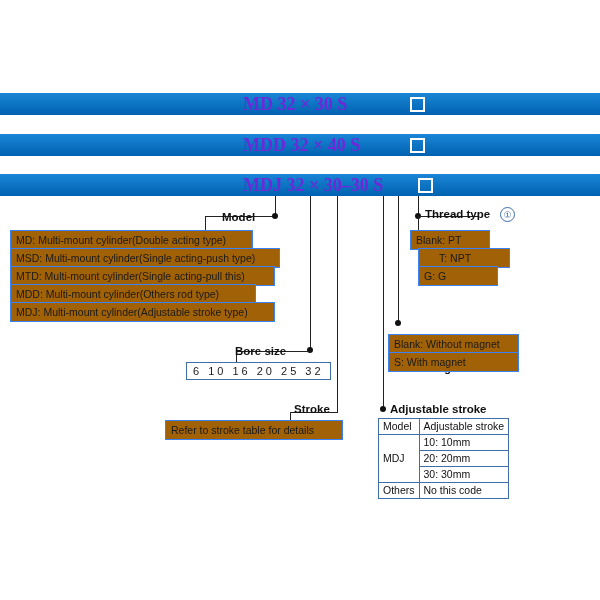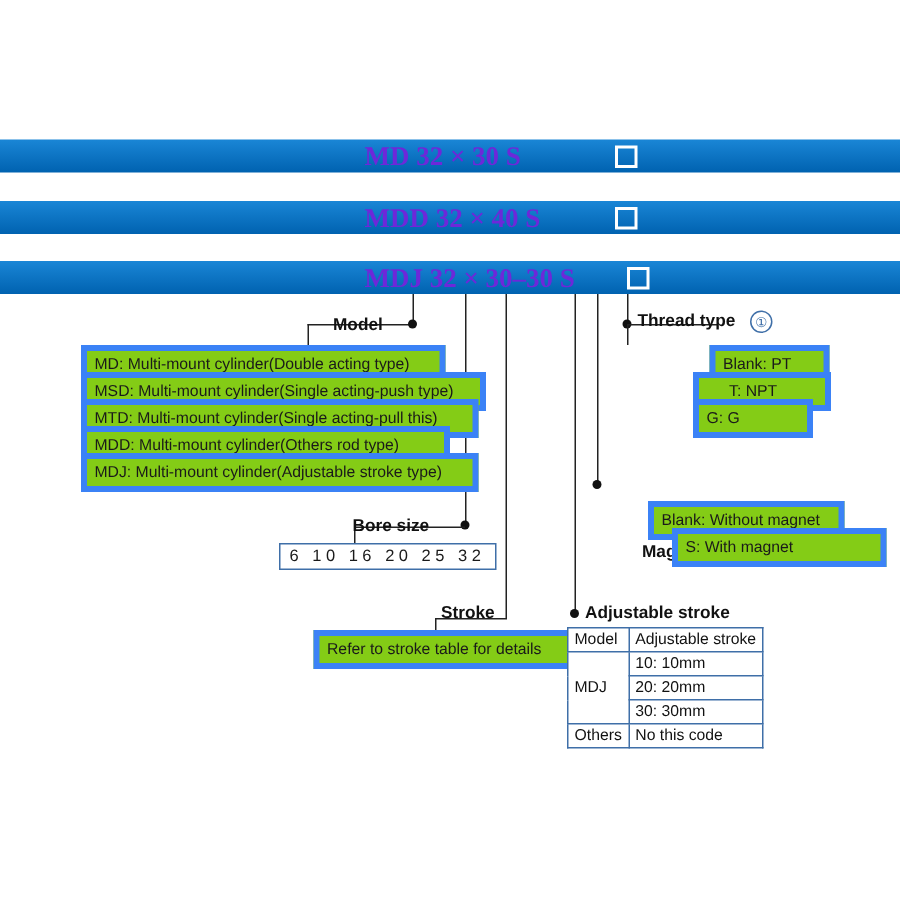--- a/index.html
+++ b/index.html
@@ -64,28 +64,27 @@
   }
   .tbl td{
     border:1px solid #3f6fa8;
     padding:1px 4px;
     white-space:nowrap;
     color:#111;
     line-height:13px;
   }
   .plainbox{
     position:absolute;
-    border:4px solid #3b82f6;
-    background:#84cc16;
+    border:1px solid #3b82f6;
+    background:#a16207;
     font-size:10.5px;
     padding:2px 5px;
     white-space:nowrap;
     box-sizing:border-box;
     line-height:14px;
-    margin-left:44px;
   }
   .bore{
     position:absolute;
     border:1px solid #3f6fa8;
     background:#fff;
     font-size:11px;
     box-sizing:border-box;
     letter-spacing:3px;
     padding:2px 6px;
     white-space:nowrap;
@@ -178,19 +177,19 @@
       <td>30: 30mm</td>
     </tr>
     <tr>
       <td>Others</td>
       <td>No this code</td>
     </tr>
   </tbody>
     </table>
 
   <div class="plainbox" style="left:388px;top:334px;width:131px;">Blank: Without magnet</div>
-  <div class="plainbox" style="left:404px;top:352px;width:143px;">S: With magnet</div>
+  <div class="plainbox" style="left:388px;top:352px;width:131px;">S: With magnet</div>
 
-  <div class="plainbox" style="left:429px;top:230px;width:80px;">Blank: PT</div>
+  <div class="plainbox" style="left:410px;top:230px;width:80px;">Blank: PT</div>
   <div class="plainbox" style="left:418px;top:248px;width:92px;padding-left:20px;">T: NPT</div>
   <div class="plainbox" style="left:418px;top:266px;width:80px;">G: G</div>
 
 </div>
 
 </body></html>

